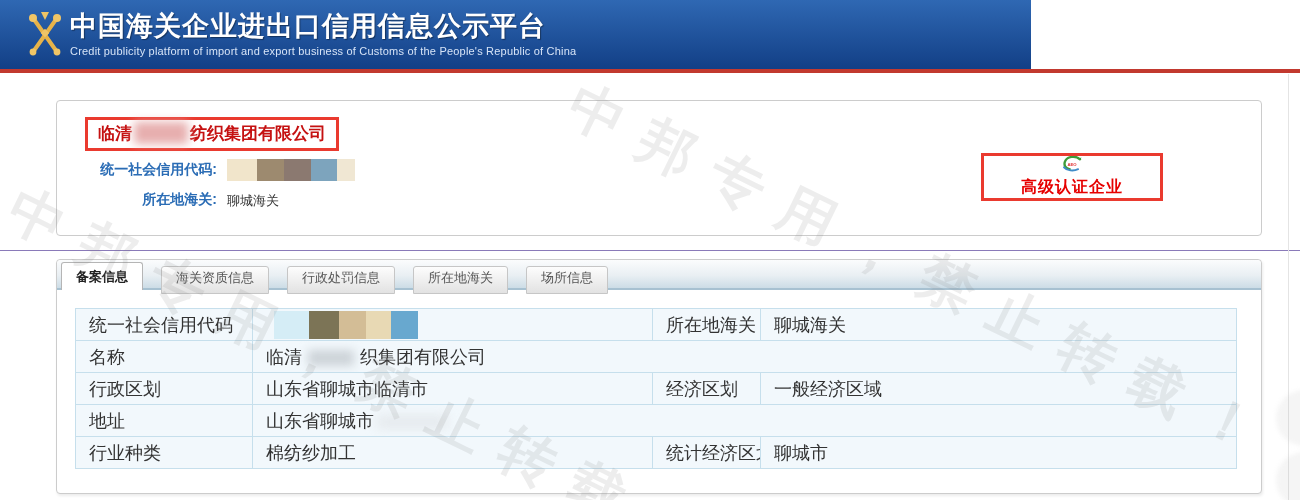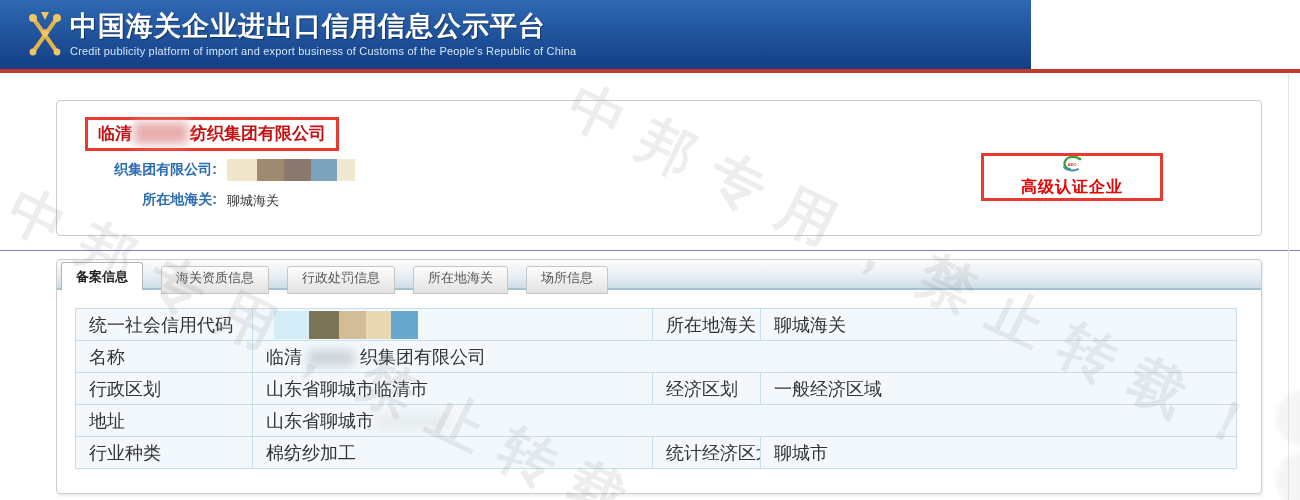--- a/index.html
+++ b/index.html
@@ -95,21 +95,21 @@
     </div>
     <div class="wm-header">中邦专用，禁止转载！</div>
   </div>
   <div class="header-red-strip"></div>
 
   <div class="panel" id="company-panel">
     <div class="name-box">
       <span class="company-name"><span>临清</span><span class="blur-red"></span><span>纺织集团有限公司</span></span>
     </div>
     <div class="info-row">
-      <span class="info-label">织集团有限公司:</span>
+      <span class="info-label">统一社会信用代码:</span>
       <span class="code-blocks">
           <span class="rblock" style="width: 30px; background: rgb(241, 229, 203);"></span>
           <span class="rblock" style="width: 27px; background: rgb(157, 138, 111);"></span>
           <span class="rblock" style="width: 27px; background: rgb(139, 121, 112);"></span>
           <span class="rblock" style="width: 26px; background: rgb(125, 164, 189);"></span>
           <span class="rblock" style="width: 18px; background: rgb(240, 231, 211);"></span>
         </span>
     </div>
     <div class="info-row">
       <span class="info-label">所在地海关:</span>

